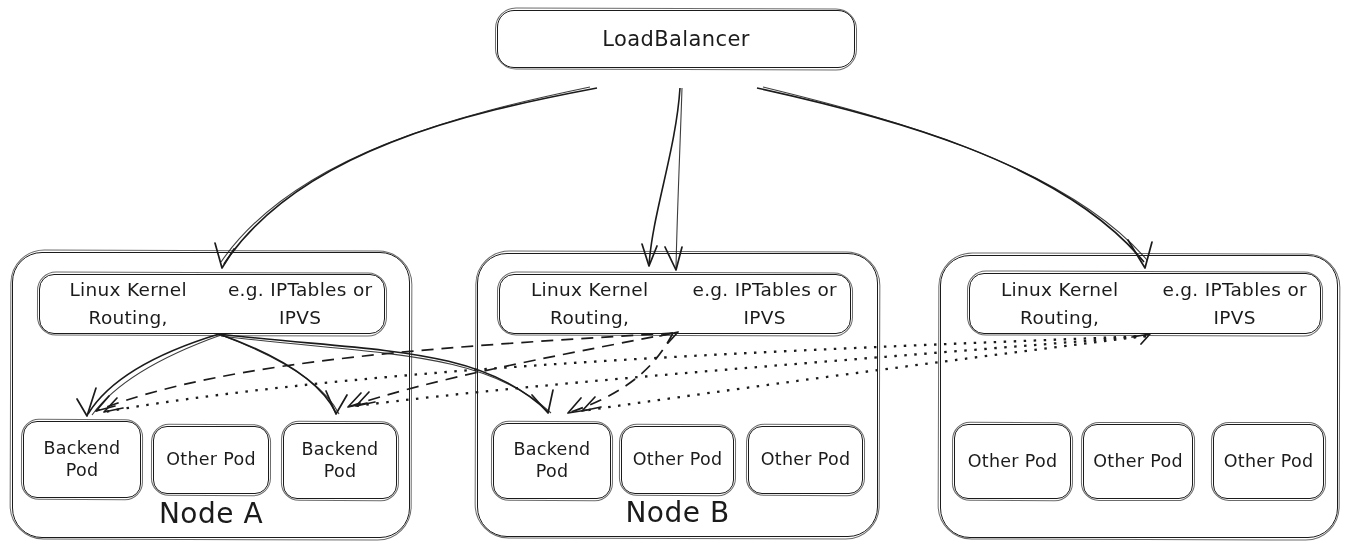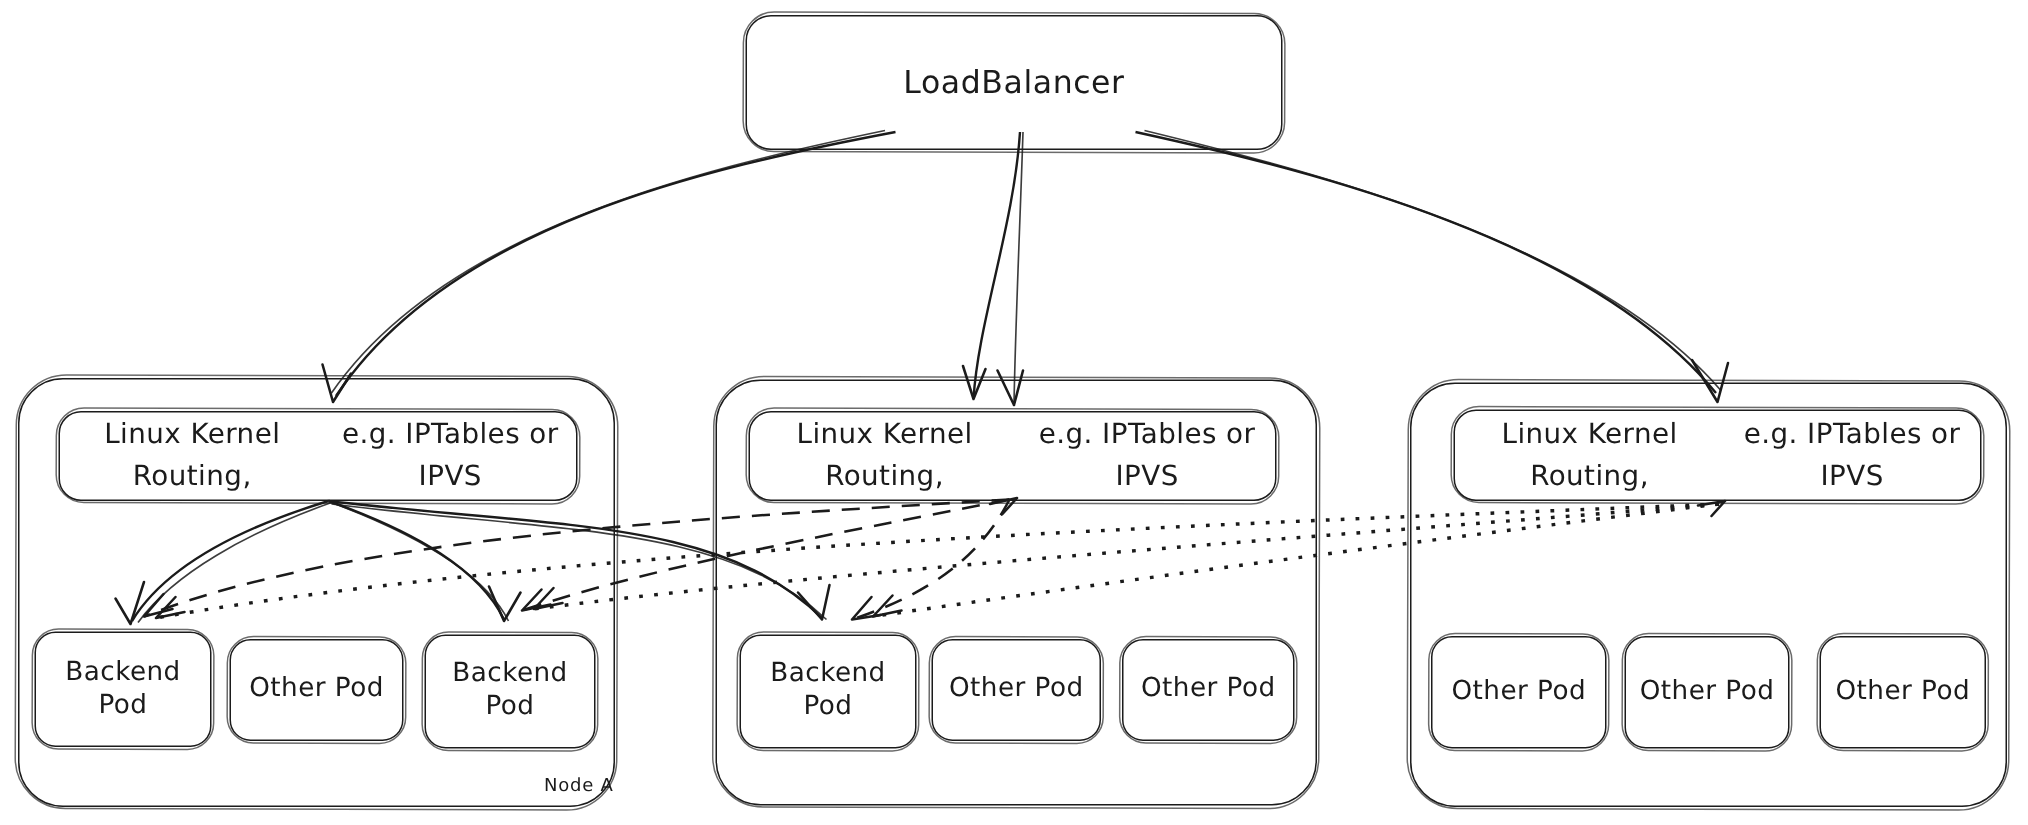--- a/index.html
+++ b/index.html
@@ -26,37 +26,37 @@
   .node{--r:30px;z-index:1;}
   .kernel{
     --r:15px;display:flex;flex-direction:row;align-items:center;justify-content:center;
     font-size:18.5px;line-height:1.5;letter-spacing:.3px;text-align:center;z-index:2;
   }
   .pod{
     --r:14px;display:flex;align-items:center;justify-content:center;text-align:center;
     font-size:17.5px;line-height:1.25;letter-spacing:.3px;padding:2px 6px;z-index:2;
   }
   .node-label{
-    position:absolute;left:0;right:0;bottom:7px;text-align:right;
-    font-size:12px;letter-spacing:.5px;
+    position:absolute;left:0;right:0;bottom:7px;text-align:center;
+    font-size:28px;letter-spacing:.5px;
   }
   svg.edges{position:absolute;left:0;top:0;z-index:3;pointer-events:none;}
   svg.edges path{fill:none;stroke:#1b1b1b;}
   .solid{stroke-width:1.6px;}
   .solid2{stroke-width:1.1px;opacity:.85;}
   .dashed{stroke-width:1.7px;stroke-dasharray:12 8;}
   .dotted{stroke-width:2.3px;stroke-dasharray:2.5 7.5;}
   .head{stroke-width:1.7px;stroke-linecap:round;}
 </style>
 </head>
 <body>
 
 <div class="canvas">
 
-  <div class="box sketch lb" style="left:497px;top:10px;width:358px;height:90px;">
+  <div class="box sketch lb" style="left:497px;top:10px;width:358px;height:58px;">
     <span>LoadBalancer</span>
   </div>
 
   <div class="box sketch node" style="left:12px;top:252px;width:398px;height:286px;">
     <div class="box sketch kernel" style="left:26px;top:21px;width:346px;height:60px;">
       <span>Linux Kernel Routing,</span>
       <span>e.g. IPTables or IPVS</span>
     </div>
     <div class="box sketch pod" style="left:10px;top:168px;width:118px;height:77px;">
       <span>Backend Pod</span>
@@ -77,20 +77,21 @@
     </div>
     <div class="box sketch pod" style="left:15px;top:169px;width:118px;height:76px;">
       <span>Backend Pod</span>
     </div>
     <div class="box sketch pod" style="left:143px;top:172px;width:113px;height:68px;">
       <span>Other Pod</span>
     </div>
     <div class="box sketch pod" style="left:270px;top:172px;width:115px;height:68px;">
       <span>Other Pod</span>
     </div>
+    <div class="node-label">Node B</div>
   </div>
 
   <div class="box sketch node" style="left:940px;top:255px;width:398px;height:283px;">
     <div class="box sketch kernel" style="left:28px;top:17px;width:352px;height:61px;">
       <span>Linux Kernel Routing,</span>
       <span>e.g. IPTables or IPVS</span>
     </div>
     <div class="box sketch pod" style="left:13px;top:168px;width:117px;height:75px;">
       <span>Other Pod</span>
     </div>

